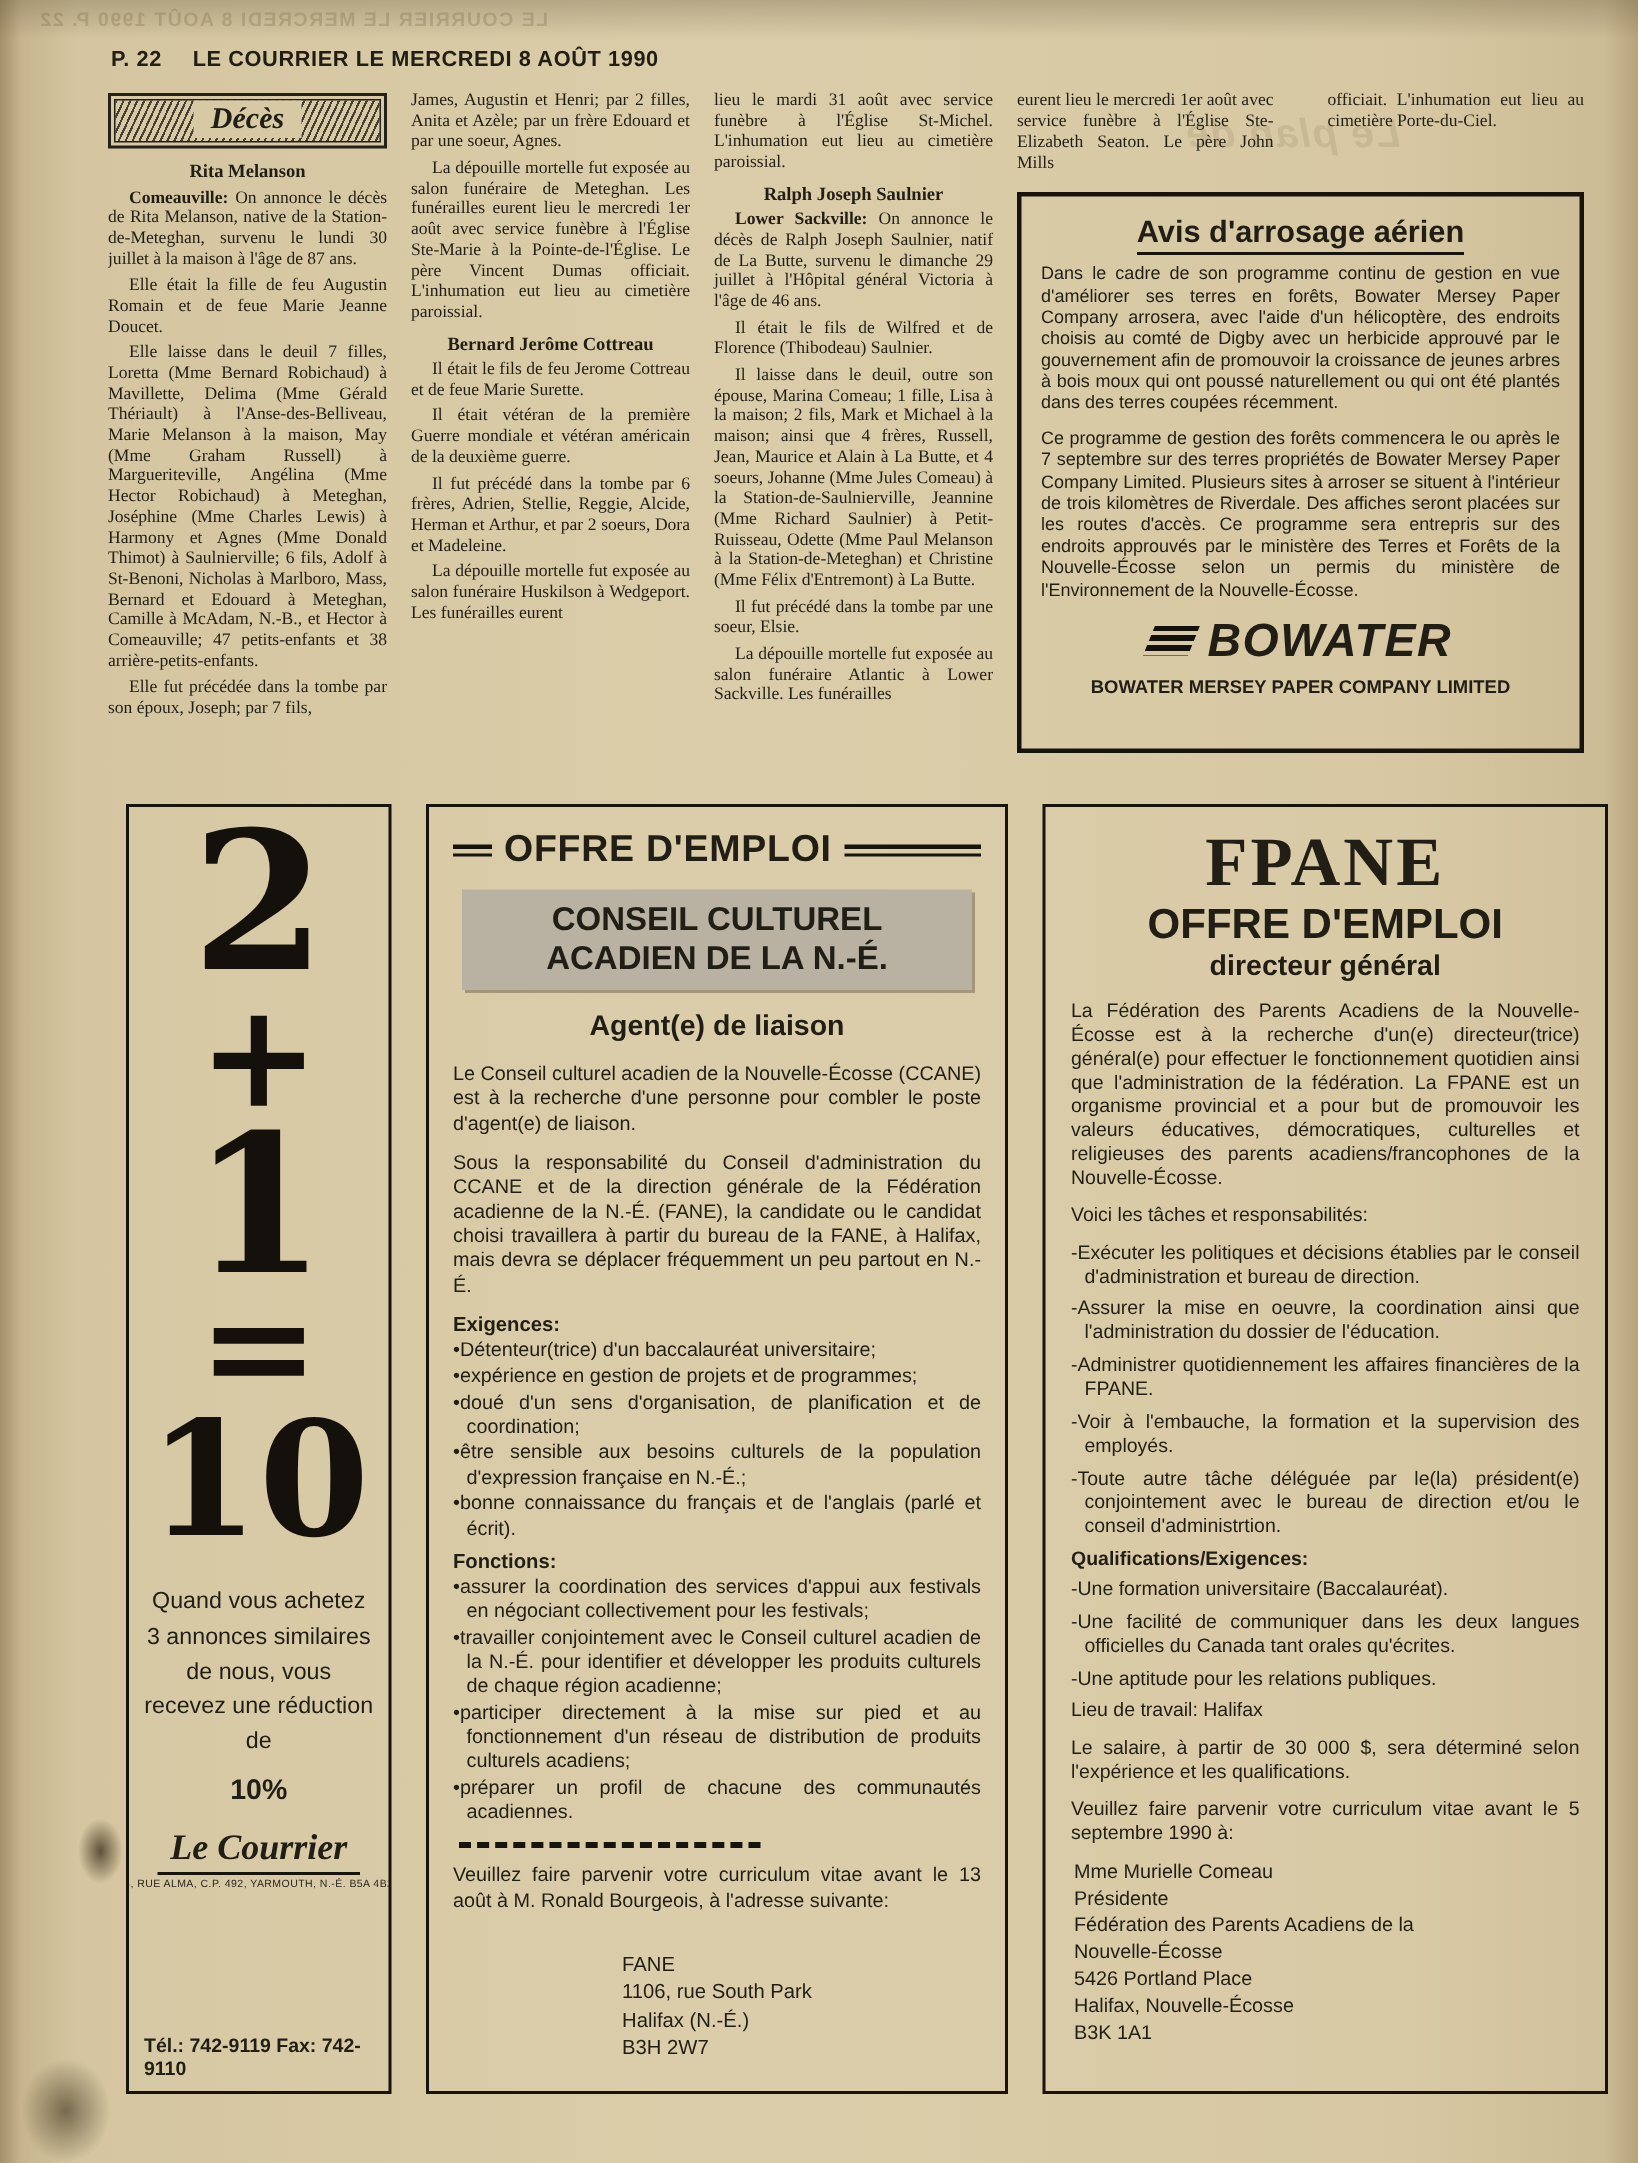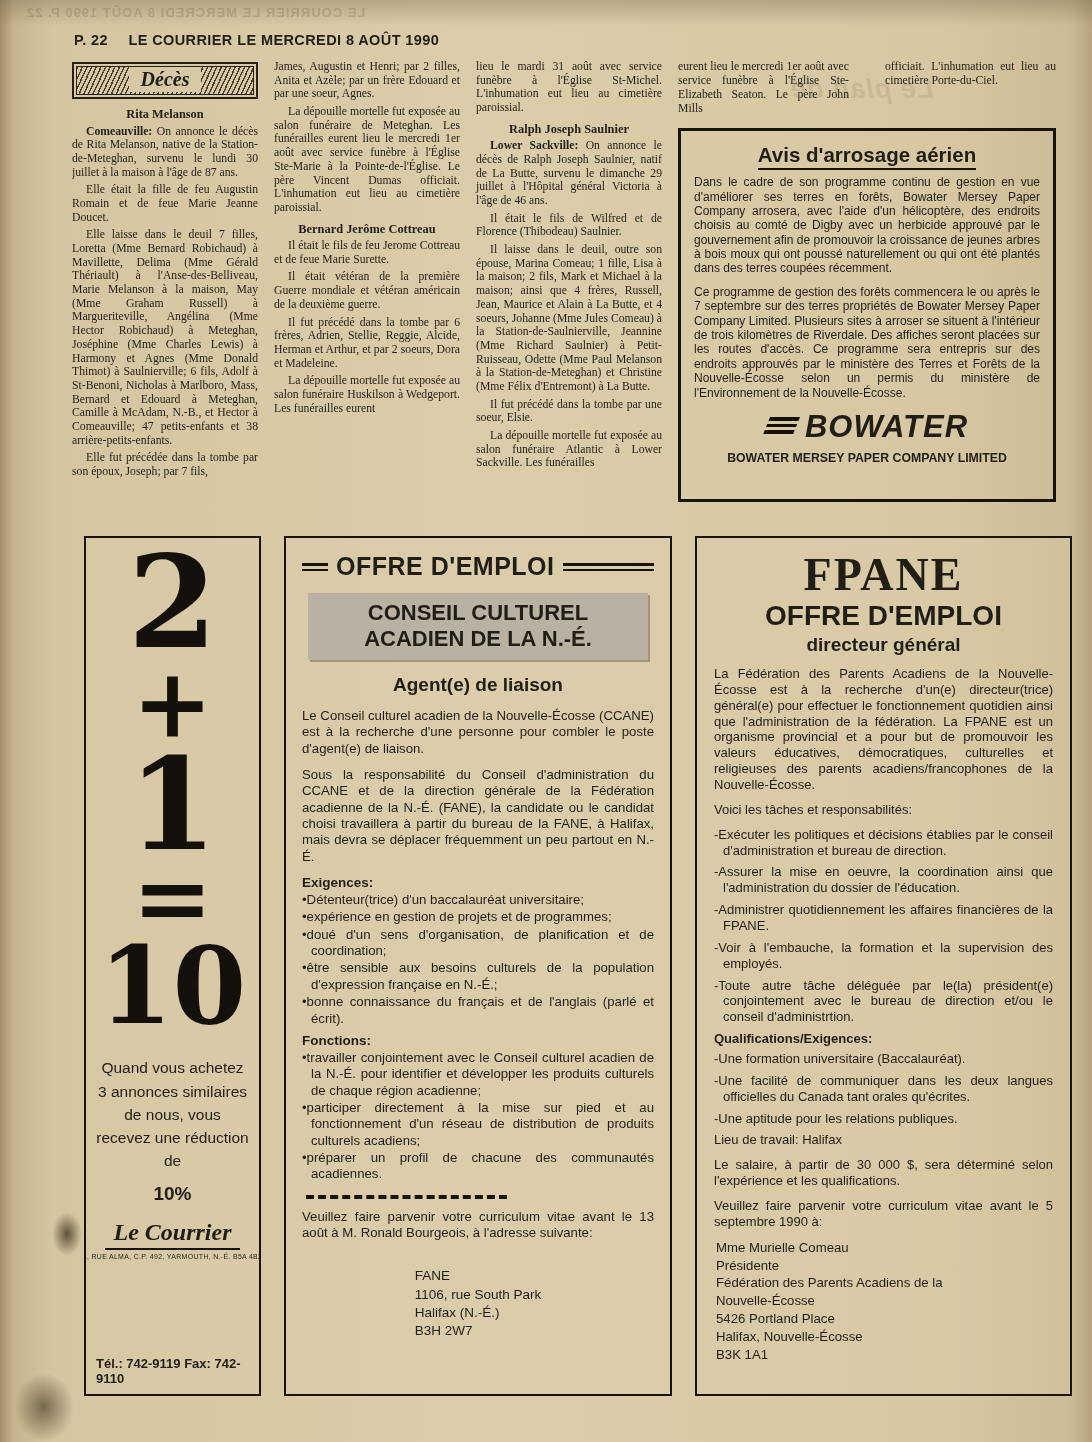--- a/index.html
+++ b/index.html
@@ -182,20 +182,21 @@
       <div class="position-title">Agent(e) de liaison</div>
       <p class="body-p">Le Conseil culturel acadien de la Nouvelle-Écosse (CCANE) est à la recherche d'une personne pour combler le poste d'agent(e) de liaison.</p>
       <p class="body-p">Sous la responsabilité du Conseil d'administration du CCANE et de la direction générale de la Fédération acadienne de la N.-É. (FANE), la candidate ou le candidat choisi travaillera à partir du bureau de la FANE, à Halifax, mais devra se déplacer fréquemment un peu partout en N.-É.</p>
       <div class="list-title">Exigences:</div>
       <div class="li">•Détenteur(trice) d'un baccalauréat universitaire;</div>
       <div class="li">•expérience en gestion de projets et de programmes;</div>
       <div class="li">•doué d'un sens d'organisation, de planification et de coordination;</div>
       <div class="li">•être sensible aux besoins culturels de la population d'expression française en N.-É.;</div>
       <div class="li">•bonne connaissance du français et de l'anglais (parlé et écrit).</div>
       <div class="list-title">Fonctions:</div>
+      <div class="li">•assurer la coordination des services d'appui aux festivals en négociant collectivement pour les festivals;</div>
       <div class="li">•travailler conjointement avec le Conseil culturel acadien de la N.-É. pour identifier et développer les produits culturels de chaque région acadienne;</div>
       <div class="li">•participer directement à la mise sur pied et au fonctionnement d'un réseau de distribution de produits culturels acadiens;</div>
       <div class="li">•préparer un profil de chacune des communautés acadiennes.</div>
       <div class="dash-line"></div>
       <p class="body-p">Veuillez faire parvenir votre curriculum vitae avant le 13 août à M. Ronald Bourgeois, à l'adresse suivante:</p>
       <div class="addr-block">
         <div>FANE</div>
         <div>1106, rue South Park</div>
         <div>Halifax (N.-É.)</div>
         <div>B3H 2W7</div>

